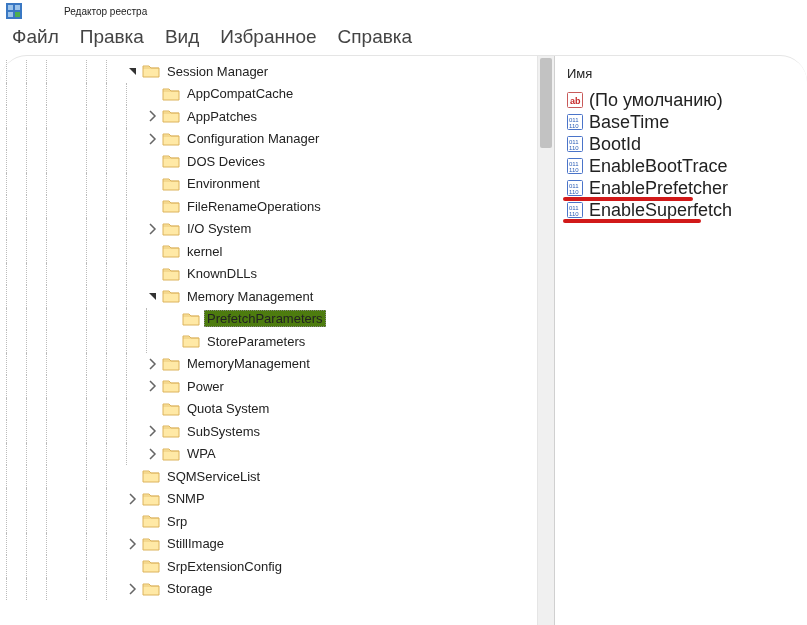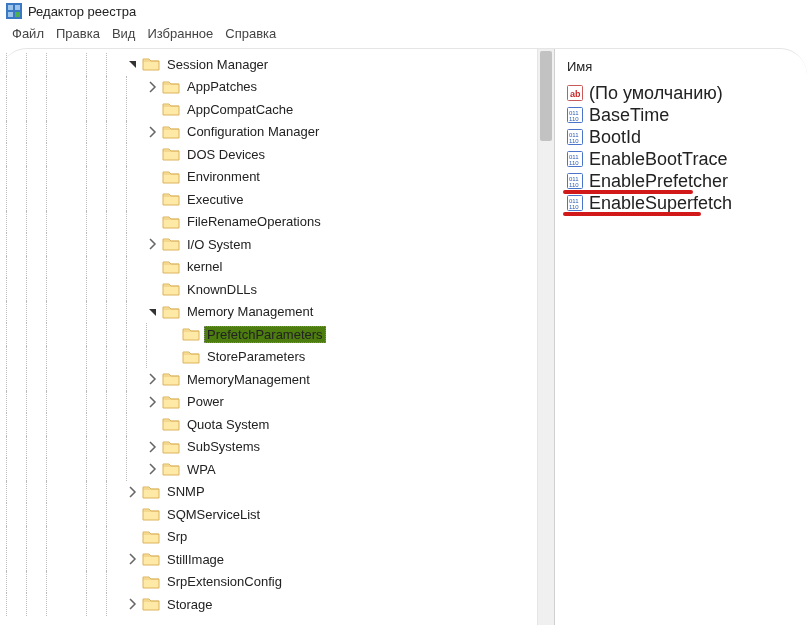--- a/index.html
+++ b/index.html
@@ -18,28 +18,29 @@
     display: flex;
     align-items: center;
     padding: 3px 6px;
     height: 22px;
   }
   .titlebar .app-icon {
     width: 16px; height: 16px;
     margin-right: 6px;
   }
   .titlebar .title {
-    font-size: 13px;
+    font-size: 10px;
     color: #222;
+    margin-left: 36px;
   }
   .menubar {
     display: flex;
     padding: 2px 8px 4px 8px;
-    gap: 4px;
-    font-size: 13px;
+    gap: 13px;
+    font-size: 19px;
     color: #444;
     border-bottom: 1px solid #fff;
   }
   .menubar .menu-item {
     padding: 2px 4px;
     cursor: default;
   }
   .content {
     display: flex;
     height: calc(100% - 48px);
@@ -221,56 +222,56 @@
           <span class="tlabel">Session Manager</span>
         </div>
         <div class="trow">
           <span class="ind"></span>
           <span class="ind"></span>
           <span class="ind"></span>
           <span class="ind blank"></span>
           <span class="ind"></span>
           <span class="ind"></span>
           <span class="ind"></span>
+          <span class="spacer-exp"></span>
+          <span class="folder">
+            <svg viewBox="0 0 18 16">
+              <use href="#folder-icon"></use>
+            </svg>
+          </span>
+          <span class="tlabel">AppCompatCache</span>
+        </div>
+        <div class="trow">
+          <span class="ind"></span>
+          <span class="ind"></span>
+          <span class="ind"></span>
+          <span class="ind blank"></span>
+          <span class="ind"></span>
+          <span class="ind"></span>
+          <span class="ind"></span>
           <span class="expander">
             <svg viewBox="0 0 14 14">
               <use href="#chev-right"></use>
             </svg>
           </span>
           <span class="folder">
             <svg viewBox="0 0 18 16">
               <use href="#folder-icon"></use>
             </svg>
           </span>
           <span class="tlabel">AppPatches</span>
         </div>
         <div class="trow">
           <span class="ind"></span>
           <span class="ind"></span>
           <span class="ind"></span>
           <span class="ind blank"></span>
           <span class="ind"></span>
           <span class="ind"></span>
           <span class="ind"></span>
-          <span class="spacer-exp"></span>
-          <span class="folder">
-            <svg viewBox="0 0 18 16">
-              <use href="#folder-icon"></use>
-            </svg>
-          </span>
-          <span class="tlabel">AppCompatCache</span>
-        </div>
-        <div class="trow">
-          <span class="ind"></span>
-          <span class="ind"></span>
-          <span class="ind"></span>
-          <span class="ind blank"></span>
-          <span class="ind"></span>
-          <span class="ind"></span>
-          <span class="ind"></span>
           <span class="expander">
             <svg viewBox="0 0 14 14">
               <use href="#chev-right"></use>
             </svg>
           </span>
           <span class="folder">
             <svg viewBox="0 0 18 16">
               <use href="#folder-icon"></use>
             </svg>
           </span>
@@ -315,36 +316,20 @@
           <span class="ind blank"></span>
           <span class="ind"></span>
           <span class="ind"></span>
           <span class="ind"></span>
           <span class="spacer-exp"></span>
           <span class="folder">
             <svg viewBox="0 0 18 16">
               <use href="#folder-icon"></use>
             </svg>
           </span>
-          <span class="tlabel">Executive</span>
-        </div>
-        <div class="trow">
-          <span class="ind"></span>
-          <span class="ind"></span>
-          <span class="ind"></span>
-          <span class="ind blank"></span>
-          <span class="ind"></span>
-          <span class="ind"></span>
-          <span class="ind"></span>
-          <span class="spacer-exp"></span>
-          <span class="folder">
-            <svg viewBox="0 0 18 16">
-              <use href="#folder-icon"></use>
-            </svg>
-          </span>
           <span class="tlabel">FileRenameOperations</span>
         </div>
         <div class="trow">
           <span class="ind"></span>
           <span class="ind"></span>
           <span class="ind"></span>
           <span class="ind blank"></span>
           <span class="ind"></span>
           <span class="ind"></span>
           <span class="ind"></span>
@@ -542,46 +527,46 @@
           </span>
           <span class="tlabel">WPA</span>
         </div>
         <div class="trow">
           <span class="ind"></span>
           <span class="ind"></span>
           <span class="ind"></span>
           <span class="ind blank"></span>
           <span class="ind"></span>
           <span class="ind"></span>
+          <span class="spacer-exp"></span>
+          <span class="folder">
+            <svg viewBox="0 0 18 16">
+              <use href="#folder-icon"></use>
+            </svg>
+          </span>
+          <span class="tlabel">SQMServiceList</span>
+        </div>
+        <div class="trow">
+          <span class="ind"></span>
+          <span class="ind"></span>
+          <span class="ind"></span>
+          <span class="ind blank"></span>
+          <span class="ind"></span>
+          <span class="ind"></span>
           <span class="expander">
             <svg viewBox="0 0 14 14">
               <use href="#chev-right"></use>
             </svg>
           </span>
           <span class="folder">
             <svg viewBox="0 0 18 16">
               <use href="#folder-icon"></use>
             </svg>
           </span>
           <span class="tlabel">SNMP</span>
-        </div>
-        <div class="trow">
-          <span class="ind"></span>
-          <span class="ind"></span>
-          <span class="ind"></span>
-          <span class="ind blank"></span>
-          <span class="ind"></span>
-          <span class="ind"></span>
-          <span class="spacer-exp"></span>
-          <span class="folder">
-            <svg viewBox="0 0 18 16">
-              <use href="#folder-icon"></use>
-            </svg>
-          </span>
-          <span class="tlabel">SQMServiceList</span>
         </div>
         <div class="trow">
           <span class="ind"></span>
           <span class="ind"></span>
           <span class="ind"></span>
           <span class="ind blank"></span>
           <span class="ind"></span>
           <span class="ind"></span>
           <span class="spacer-exp"></span>
           <span class="folder">

